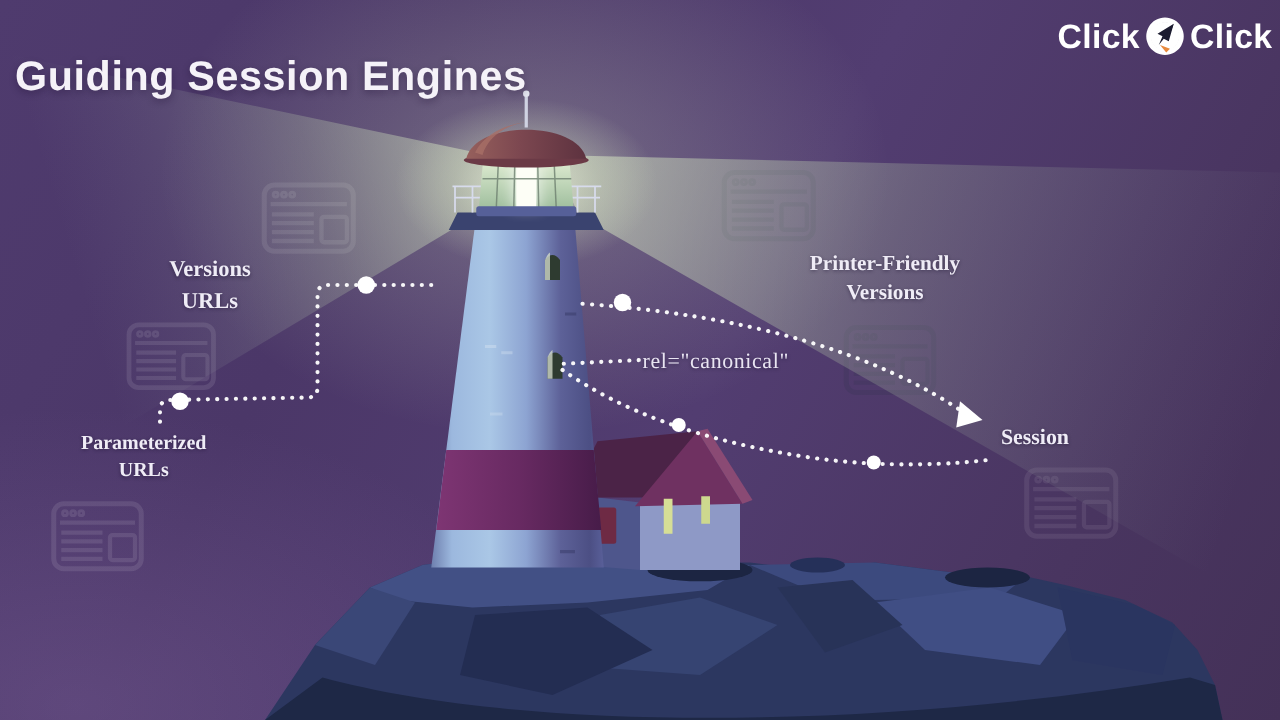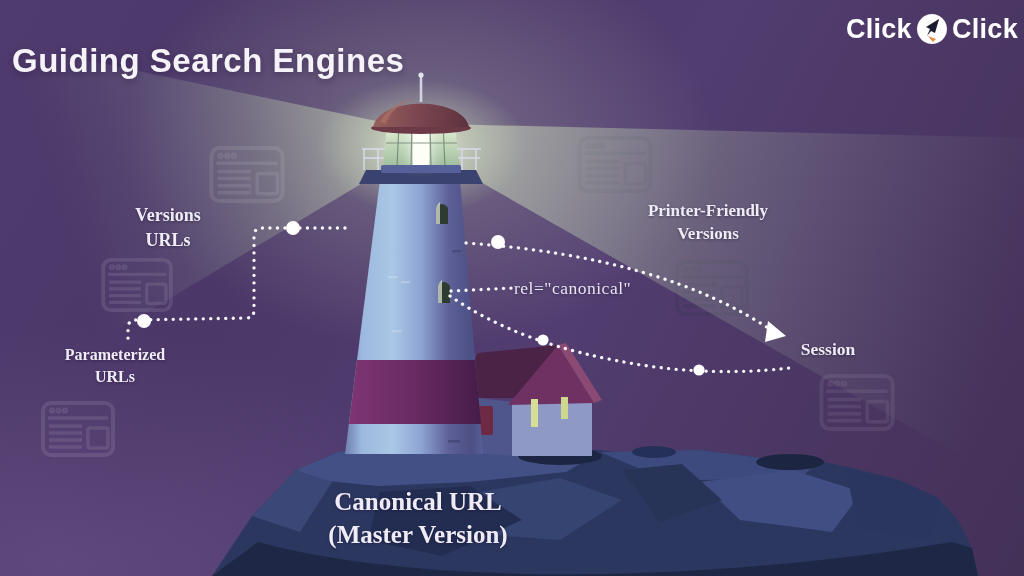--- a/index.html
+++ b/index.html
@@ -269,21 +269,21 @@
       <circle cx="293" cy="228" r="7"></circle>
       <circle cx="144" cy="321" r="7"></circle>
       <circle cx="498" cy="242" r="7"></circle>
       <circle cx="543" cy="340" r="5.6"></circle>
       <circle cx="699" cy="370" r="5.6"></circle>
       <polygon points="768,321 786,336 765,342"></polygon>
     </g>
   </svg>
 
   <div class="title">
-    <span>Guiding Search Engines</span>
+    <span>Guiding Session Engines</span>
   </div>
 
   <div class="logo">
     <span>Click</span>
     <span class="mark">
       <svg width="36" height="36" viewBox="0 0 36 36">
         <path d="M18,3 a15,15 0 1,1 -0.01,0 Z M18,7 a11,11 0 1,0 0.01,0 Z" fill="#ffffff"></path>
         <circle cx="18" cy="18" r="11.5" fill="#ffffff"></circle>
         <polygon points="14,25 22,28 19,31" fill="#e8893c"></polygon>
         <polygon points="25,8 12,16 16,18 13,25 17,20 21,22" fill="#1c1c30"></polygon>
@@ -308,18 +308,14 @@
     <div>Printer-Friendly</div>
     <div>Versions</div>
   </div>
 
   <div class="lbl lbl-rel">rel="canonical"</div>
 
   <div class="lbl lbl-session">
     <div>Session</div>
   </div>
 
-  <div class="lbl lbl-master">
-    <div>Canonical URL</div>
-    <div>(Master Version)</div>
-  </div>
 
 </div>
 
 </body></html>

